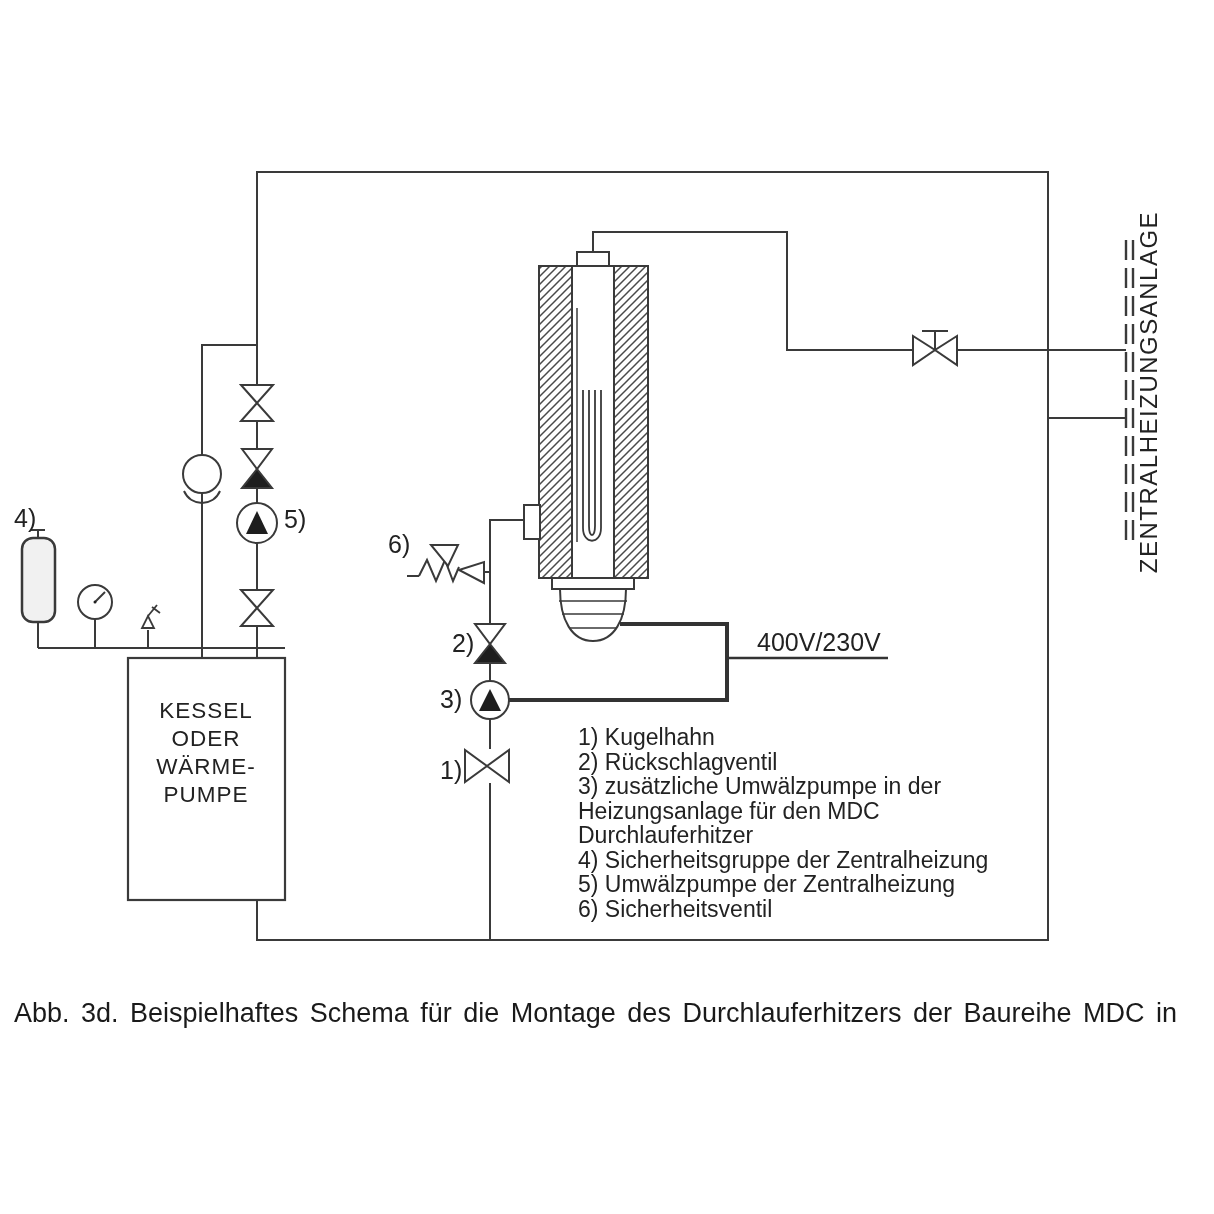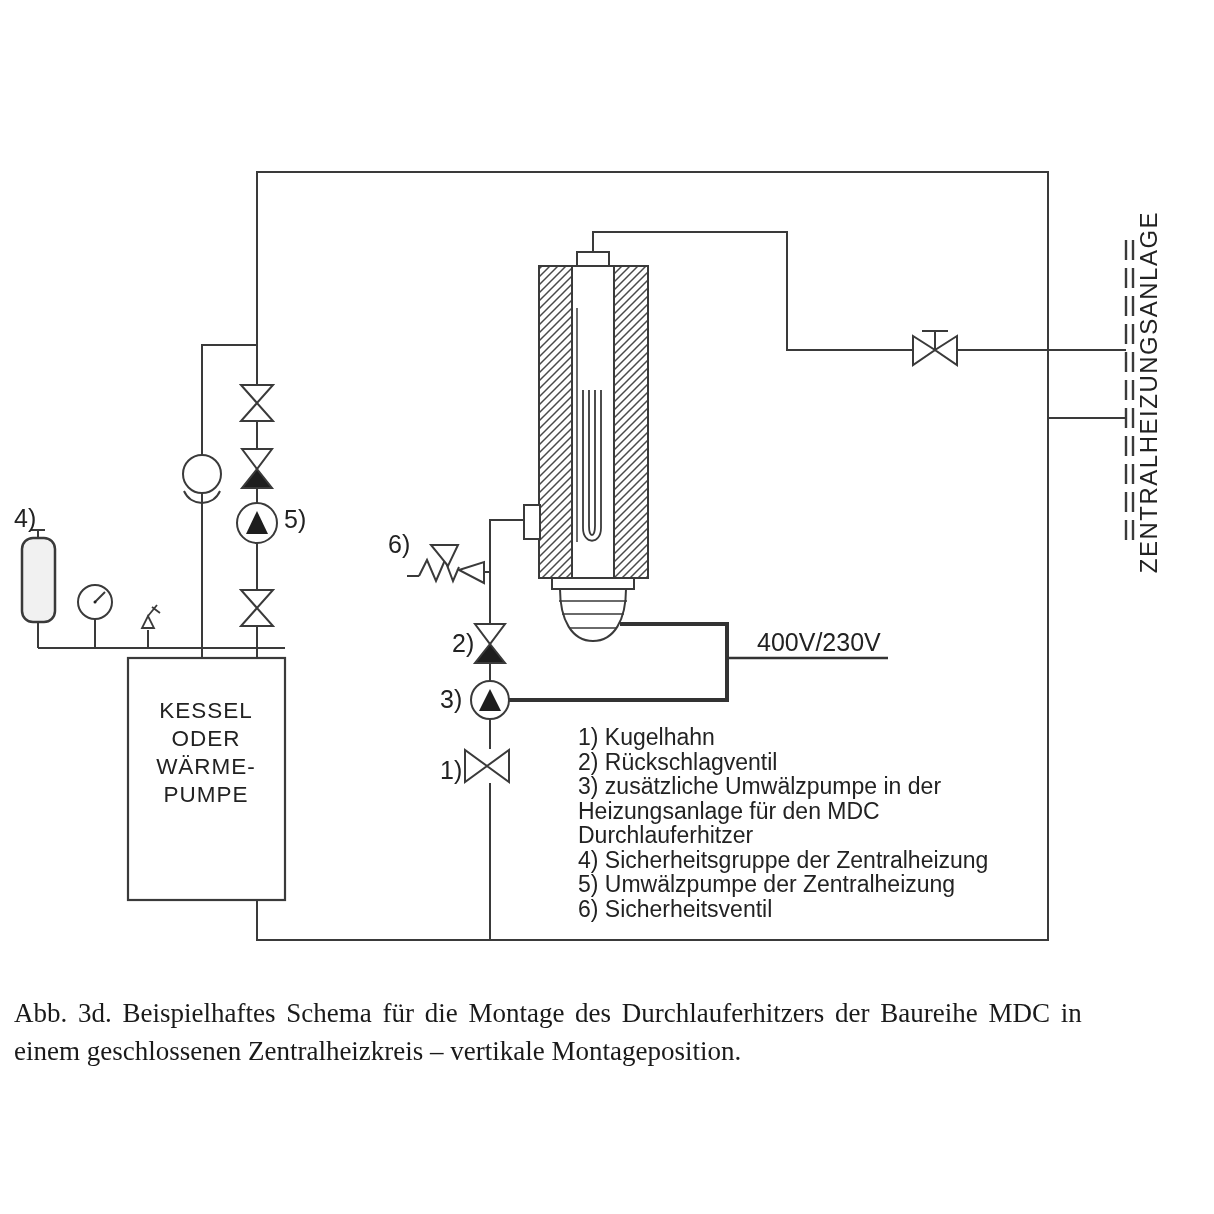--- a/index.html
+++ b/index.html
@@ -11,21 +11,21 @@
     overflow:hidden;
   }
   svg{position:absolute;left:0;top:0;}
   svg text{
     font-family:"Liberation Sans", sans-serif;
     fill:#222222;
   }
   .caption{
     position:absolute;
     left:14px;top:994px;width:1186px;
-    font-family:Liberation Serif, serif;
+    font-family:Liberation Sans, sans-serif;
     font-size:27px;line-height:38px;color:#1a1a1a;
   }
   .caption .l1{word-spacing:4px;}
 </style>
 </head>
 <body>
 
 <div class="page">
 
 <svg width="1214" height="1214" viewBox="0 0 1214 1214">
@@ -174,16 +174,15 @@
     <text x="578" y="819">Heizungsanlage für den MDC</text>
     <text x="578" y="843">Durchlauferhitzer</text>
     <text x="578" y="868">4) Sicherheitsgruppe der Zentralheizung</text>
     <text x="578" y="892">5) Umwälzpumpe der Zentralheizung</text>
     <text x="578" y="917">6) Sicherheitsventil</text>
   </g>
 </svg>
 
 <div class="caption">
   <div class="l1">Abb. 3d. Beispielhaftes Schema für die Montage des Durchlauferhitzers der Baureihe MDC in</div>
-  <div class="l2">einem geschlossenen Zentralheizkreis – vertikale Montageposition.</div>
 </div>
 
 </div>
 
 </body></html>

